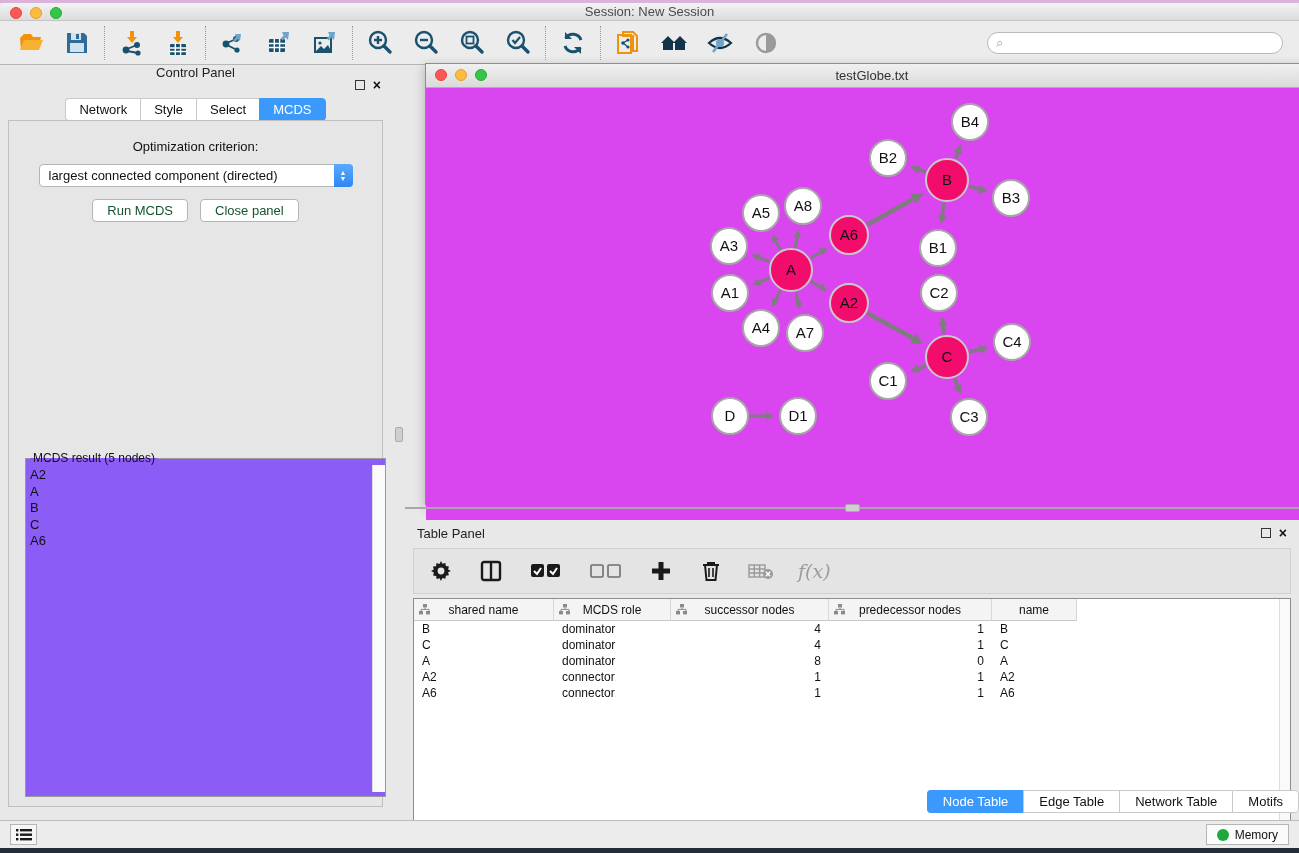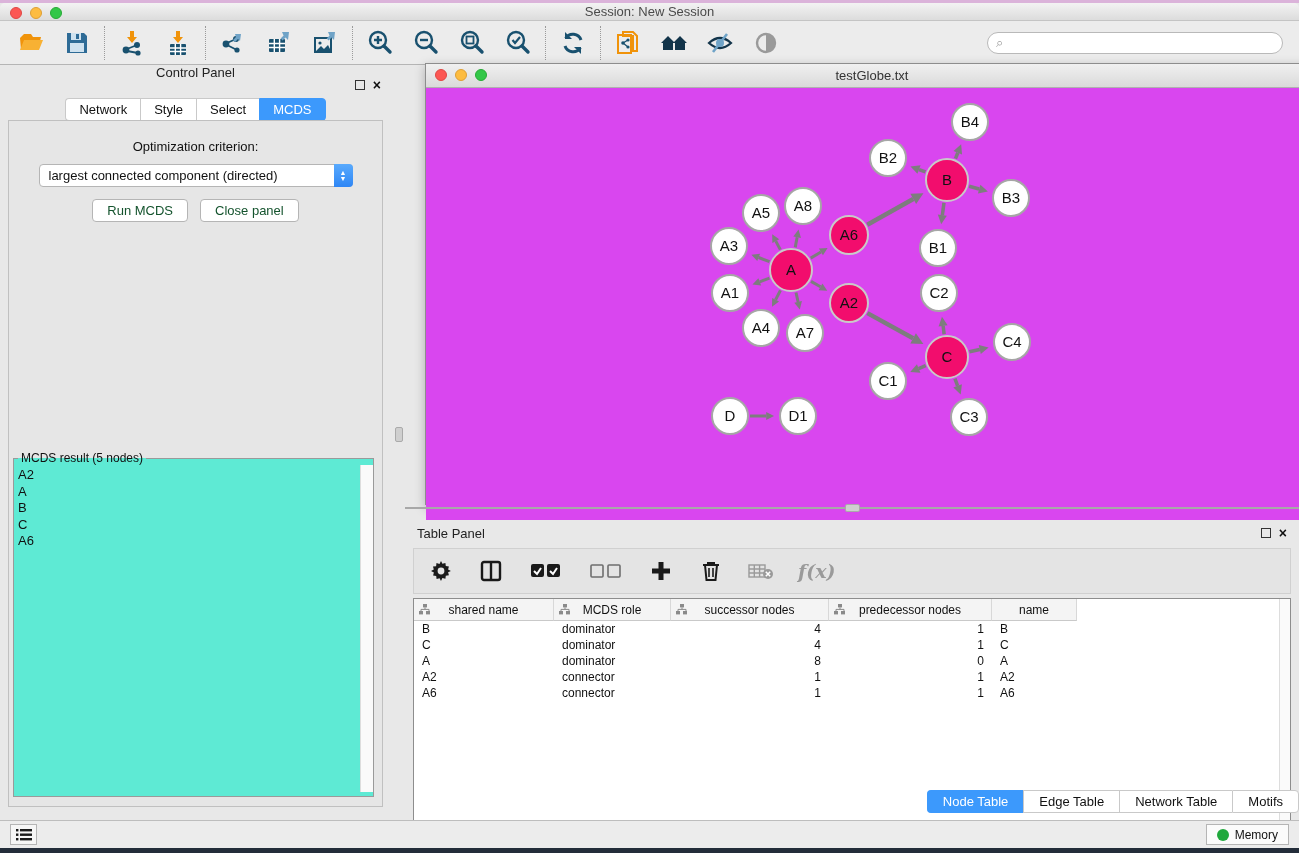--- a/index.html
+++ b/index.html
@@ -53,22 +53,22 @@
     border:1px solid #b5b5b5; border-radius:4px; display:flex; align-items:center; }
   .dropdown .dd-text { flex:1; font-size:13px; padding-left:9px; color:#111; white-space:nowrap; }
   .dd-stepper { width:19px; height:23px; margin-right:-1px; border-radius:0 4px 4px 0;
     background:linear-gradient(#59aafd,#2e86f5); display:flex; flex-direction:column;
     align-items:center; justify-content:center; color:#fff; }
   .dd-stepper span { font-size:7px; line-height:6px; }
   .cp-buttons { display:flex; justify-content:center; gap:12px; margin-top:12px; }
   .mac-btn { background:#fff; border:1px solid #b5b5b5; border-radius:4px; font-size:13px;
     color:#14532d; padding:3px 14px; font-family:"Liberation Sans", sans-serif; }
 
-  .result-fieldset { position:absolute; left:4px; top:330px; width:361px; height:346px;
-    border:1px solid #9a9a9a; background:#5eead4; margin:0; padding:0; }
+  .result-fieldset { position:absolute; left:16px; top:330px; width:361px; height:346px;
+    border:1px solid #9a9a9a; background:#8b5cf6; margin:0; padding:0; }
   .result-fieldset legend { font-size:12px; color:#111; margin-left:4px; padding:0 3px; background:transparent; }
   .result-list { position:absolute; left:0; top:0; width:calc(100% - 13px); height:100%;
     padding:2px 4px; overflow:hidden; }
   .result-item { font-size:13px; color:#111; line-height:16.5px; }
   .result-scroll { position:absolute; right:0; top:0; width:13px; height:100%;
     background:#fafafa; border-left:1px solid #ddd; }
 
   
   .v-divider-thumb { position:absolute; left:395px; top:427px; width:8px; height:15px;
     background:#cfcfcf; border:1px solid #aaa; border-radius:2px; }
@@ -88,21 +88,21 @@
     background:
       linear-gradient(135deg, transparent 46%, #b5b5b5 46%, #b5b5b5 54%, transparent 54%) 0 0/13px 13px,
       linear-gradient(135deg, transparent 46%, #b5b5b5 46%, #b5b5b5 54%, transparent 54%) 4px 4px/9px 9px no-repeat,
       linear-gradient(135deg, transparent 46%, #b5b5b5 46%, #b5b5b5 54%, transparent 54%) 8px 8px/5px 5px no-repeat; }
 
   
   .table-panel { position:absolute; left:405px; top:520px; width:894px; height:300px; background:#e8e8e8; }
   .tp-titlebar { height:26px; display:flex; align-items:center; padding:0 12px; }
   .tp-titlebar .ptitle { font-size:13px; color:#222; }
   .tp-toolbar { margin:2px 8px 0 8px; height:46px; background:#e4e4e4; border:1px solid #d0d0d0;
-    display:flex; align-items:center; gap:24px; padding:4px 14px;font-weight:bold; }
+    display:flex; align-items:center; gap:24px; padding:4px 14px; }
   .tp-icon { display:flex; align-items:center; justify-content:center; width:26px; height:26px; }
   .fx-label { font-family:"DejaVu Serif", serif; font-style:italic; font-size:19px; color:#9a9a9a; }
 
   .node-table { position:absolute; left:8px; top:78px; width:878px; height:224px;
     background:#fff; border:1px solid #8d8d8d; overflow:hidden; }
   .thead { display:flex; height:22px; font-size:12px; color:#111; }
   .th { background:#f4f4f4; border-right:1px solid #d8d8d8; border-bottom:1px solid #c9c9c9;
     display:flex; align-items:center; justify-content:center; gap:5px; position:relative; }
   .th .hier-icon { position:absolute; left:5px; top:5px; }
   .trow { display:flex; height:16px; font-size:12px; color:#111; align-items:center; }

